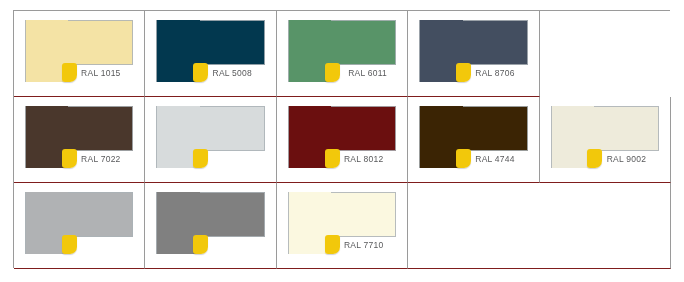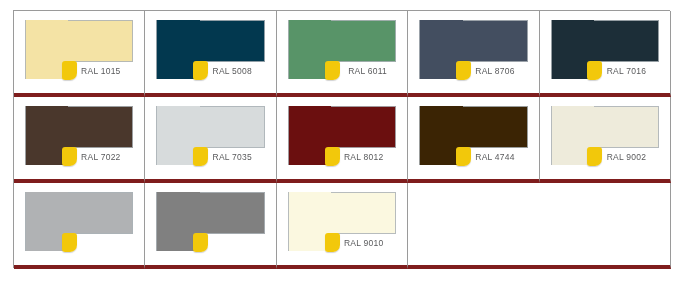--- a/index.html
+++ b/index.html
@@ -28,21 +28,21 @@
 
   .chart-row {
     display: flex;
     height: 86px;
     box-sizing: border-box;
   }
 
   .chart-cell {
     box-sizing: border-box;
     border-right: 1px solid #9a9a9a;
-    border-bottom: 4px solid #7f1d1d;
+    border-bottom: 1px solid #7f1d1d;
     position: relative;
     background: #ffffff;
     overflow: hidden;
   }
 
   .chart-cell.span2 { flex: 0 0 262.8px; }
   .chart-cell.single { flex: 0 0 131.4px; }
 
   
   .plate-wrap {
@@ -151,30 +151,20 @@
       <div class="plate-wrap">
         <div class="plate" style="background-color: rgb(67, 78, 96);"></div>
         <div class="plate-foot" style="background-color: rgb(67, 78, 96);"></div>
         <div class="curl-tab" style="background: linear-gradient(160deg, rgb(242, 200, 11) 0%, rgb(242, 200, 11) 55%, rgb(242, 200, 11) 100%);"></div>
         <div class="label-strip">
           <span class="ral-label" style="color: rgb(88, 89, 91);">RAL 8706</span>
         </div>
       </div>
     </div>
 
-    <div class="chart-cell single">
-      <div class="plate-wrap">
-        <div class="plate" style="background-color: rgb(28, 46, 56);"></div>
-        <div class="plate-foot" style="background-color: rgb(28, 46, 56);"></div>
-        <div class="curl-tab" style="background: linear-gradient(160deg, rgb(242, 200, 11) 0%, rgb(242, 200, 11) 55%, rgb(242, 200, 11) 100%);"></div>
-        <div class="label-strip">
-          <span class="ral-label" style="color: rgb(88, 89, 91);">RAL 7016</span>
-        </div>
-      </div>
-    </div>
 
   </div>
 
   <div class="chart-row">
 
     <div class="chart-cell single">
       <div class="plate-wrap">
         <div class="plate" style="background-color: rgb(74, 55, 44);"></div>
         <div class="plate-foot" style="background-color: rgb(74, 55, 44);"></div>
         <div class="curl-tab" style="background: linear-gradient(160deg, rgb(242, 200, 11) 0%, rgb(242, 200, 11) 55%, rgb(242, 200, 11) 100%);"></div>
@@ -182,23 +172,20 @@
           <span class="ral-label" style="color: rgb(88, 89, 91);">RAL 7022</span>
         </div>
       </div>
     </div>
 
     <div class="chart-cell single">
       <div class="plate-wrap">
         <div class="plate" style="background-color: rgb(215, 219, 220);"></div>
         <div class="plate-foot" style="background-color: rgb(215, 219, 220);"></div>
         <div class="curl-tab" style="background: linear-gradient(160deg, rgb(242, 200, 11) 0%, rgb(242, 200, 11) 55%, rgb(242, 200, 11) 100%);"></div>
-        <div class="label-strip">
-          <span class="ral-label" style="color: rgb(88, 89, 91);">RAL 7035</span>
-        </div>
       </div>
     </div>
 
     <div class="chart-cell single">
       <div class="plate-wrap">
         <div class="plate" style="background-color: rgb(107, 15, 15);"></div>
         <div class="plate-foot" style="background-color: rgb(107, 15, 15);"></div>
         <div class="curl-tab" style="background: linear-gradient(160deg, rgb(242, 200, 11) 0%, rgb(242, 200, 11) 55%, rgb(242, 200, 11) 100%);"></div>
         <div class="label-strip">
           <span class="ral-label" style="color: rgb(88, 89, 91);">RAL 8012</span>
@@ -247,21 +234,21 @@
         <div class="curl-tab" style="background: linear-gradient(160deg, rgb(242, 200, 11) 0%, rgb(242, 200, 11) 55%, rgb(242, 200, 11) 100%);"></div>
       </div>
     </div>
 
     <div class="chart-cell single">
       <div class="plate-wrap">
         <div class="plate" style="background-color: rgb(251, 248, 224);"></div>
         <div class="plate-foot" style="background-color: rgb(251, 248, 224);"></div>
         <div class="curl-tab" style="background: linear-gradient(160deg, rgb(242, 200, 11) 0%, rgb(242, 200, 11) 55%, rgb(242, 200, 11) 100%);"></div>
         <div class="label-strip">
-          <span class="ral-label" style="color: rgb(88, 89, 91);">RAL 9010</span>
+          <span class="ral-label" style="color: rgb(88, 89, 91);">RAL 7710</span>
         </div>
       </div>
     </div>
 
     <div class="chart-cell span2 empty"></div>
 
   </div>
 
 </div>
 

